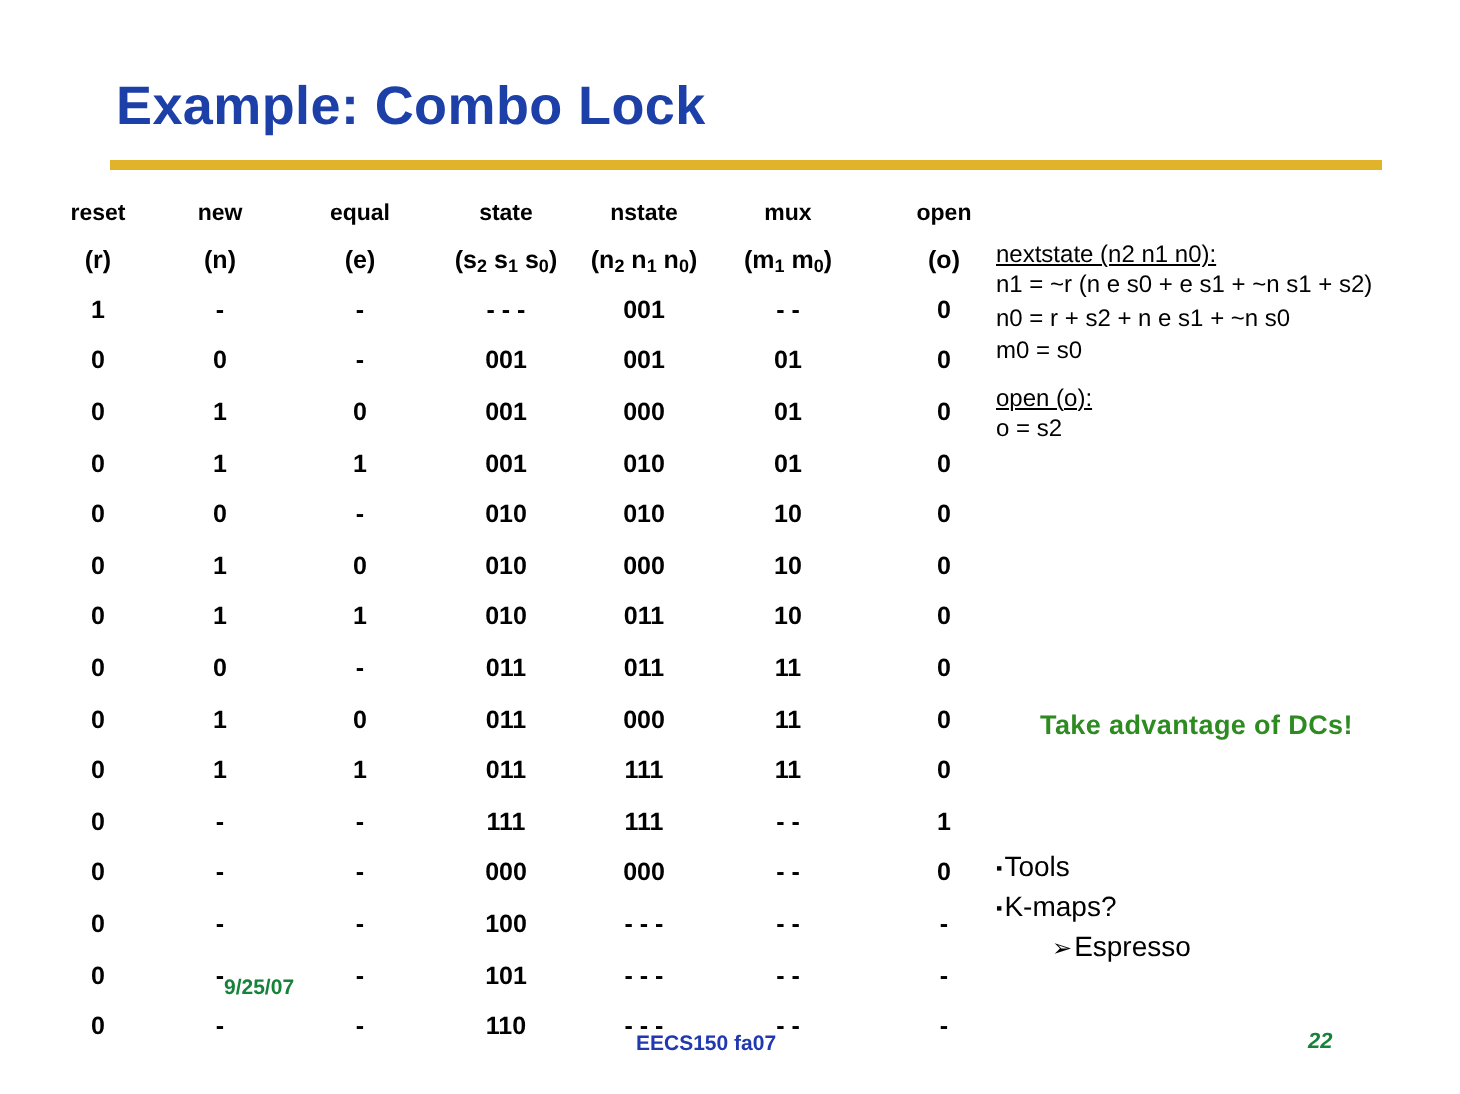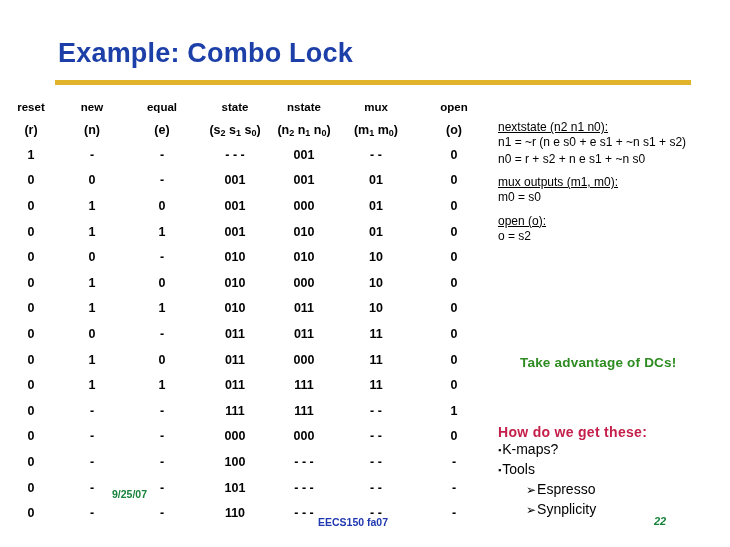--- a/index.html
+++ b/index.html
@@ -40,20 +40,21 @@
   #truth-table {
     position: absolute;
     left: 0px;
     top: 96px;
     width: 496px;
   }
   #truth-table table {
     border-collapse: collapse;
     width: 496px;
     table-layout: fixed;
+    margin-left: 18px;
   }
   #truth-table th, #truth-table td {
     text-align: center;
     font-size: 12.5px;
     color: #000000;
     padding: 0;
     height: 25.6px;
     vertical-align: middle;
     font-weight: bold;
   }
@@ -344,40 +345,35 @@
       </tbody>
   </table>
 </div>
 
 <div id="right-panel">
 
   <div class="eq-head">nextstate (n2 n1 n0):</div>
   <div class="eq-line">n1 = ~r (n e s0 + e s1 + ~n s1 + s2)</div>
   <div class="eq-line">n0 = r + s2 + n e s1 + ~n s0</div>
 
-  <div class="eq-head">mux outputs (m1, m0):</div>
   <div class="eq-line">m0 = s0</div>
 
   <div class="eq-head">open (o):</div>
   <div class="eq-line">o = s2</div>
 </div>
 
 <div id="dc-note">Take advantage of DCs!</div>
 
 <div id="howto">
-  <div class="red-head">How do we get these:</div>
+  <div class="bullet-line">
+    <span class="bullet">▪</span><span>Tools</span>
+  </div>
   <div class="bullet-line">
     <span class="bullet">▪</span><span>K-maps?</span>
-  </div>
-  <div class="bullet-line">
-    <span class="bullet">▪</span><span>Tools</span>
   </div>
   <div class="bullet-line sub">
     <span class="arrow">➢</span><span>Espresso</span>
   </div>
-  <div class="bullet-line sub">
-    <span class="arrow">➢</span><span>Synplicity</span>
-  </div>
 </div>
 
 <div id="footer-date">9/25/07</div>
 <div id="footer-course">EECS150 fa07</div>
 <div id="footer-page">22</div>
 
 </body></html>

